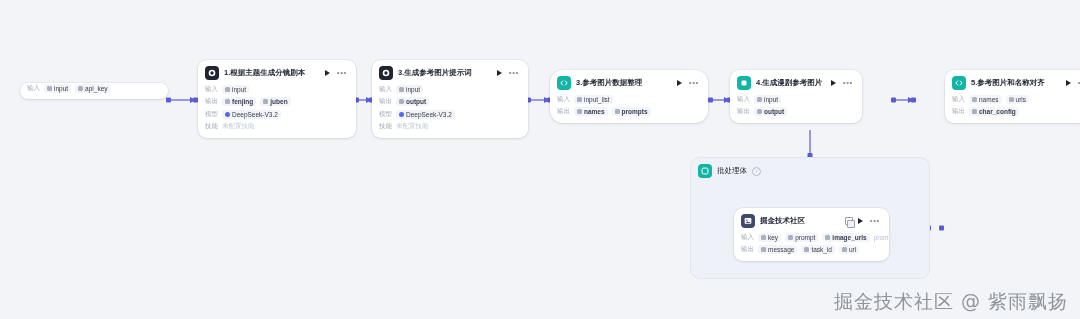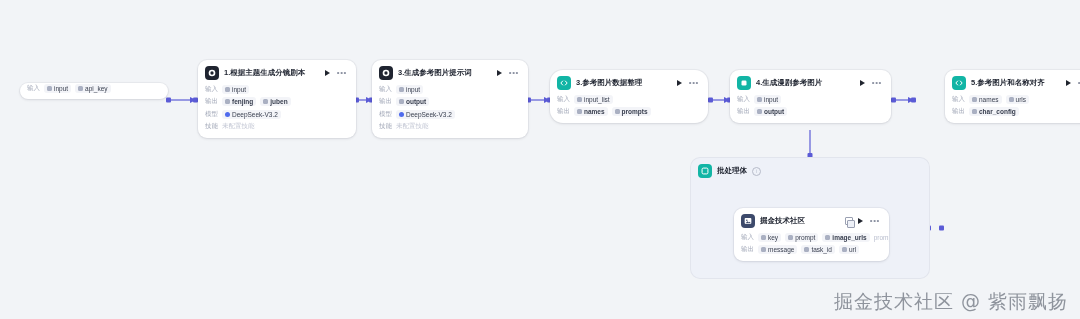--- a/index.html
+++ b/index.html
@@ -143,21 +143,21 @@
     box-sizing: border-box;
   }
   .batch-head {
     display: flex;
     align-items: center;
     gap: 5px;
     padding: 7px 8px 0 8px;
   }
   .batch-title {
     font-size: 7.5px;
-    font-weight: bold;
+    font-weight: normal;
     color: #1f2430;
   }
   .info-icon {
     width: 7px; height: 7px;
     border-radius: 50%;
     border: 1px solid #b6bbc9;
     color: #b6bbc9;
     font-size: 5px;
     line-height: 7px;
     text-align: center;
@@ -366,21 +366,21 @@
             <span>names</span>
           </span>
         <span class="pill bold">
             <span class="dot"></span>
             <span>prompts</span>
           </span>
       </div>
     </div>
   </div>
 
-  <div class="node" style="left:730px; top:70px; width:161px;">
+  <div class="node" style="left:730px; top:70px; width:132px;">
     <div class="node-head">
       <div class="node-icon ic-plug">
         <svg width="10" height="10" viewBox="0 0 12 12" aria-hidden="true">
             <rect x="3" y="3" width="6" height="6" rx="1.5" fill="#fff"></rect>
           </svg>
       </div>
       <div class="node-title">4.生成漫剧参考图片</div>
       <div class="node-actions">
         <span class="play-icon"></span>
         <span class="more-icon">•••</span>

